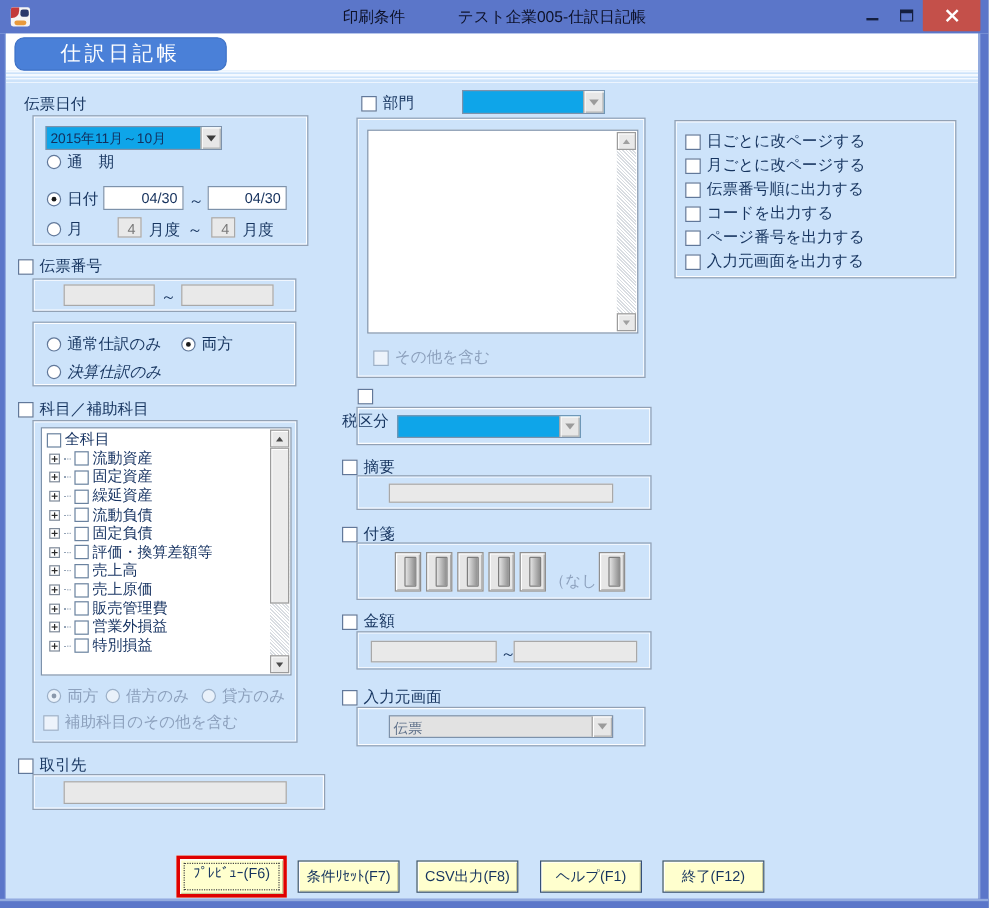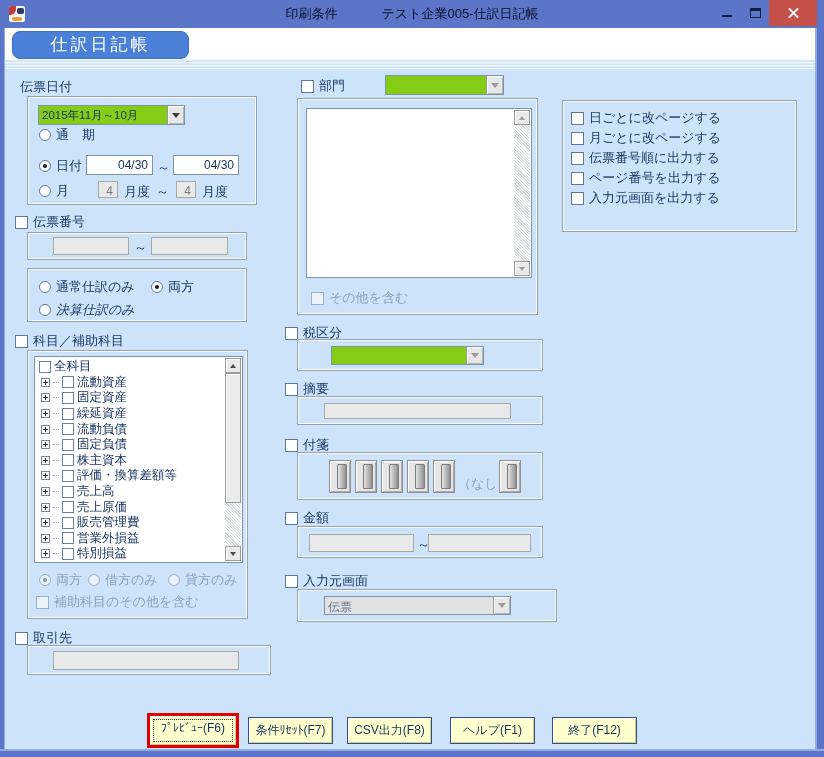--- a/index.html
+++ b/index.html
@@ -40,21 +40,21 @@
   .row { position:absolute; display:flex; align-items:center; gap:5px; }
   .cb { width:13px; height:13px; background:#fff; border:1px solid #61789a; flex:none; }
   .cb.dis { border-color:#9cb0c8; background:#edf3fb; }
   .grp { position:absolute; border:1px solid #92a1b4; box-shadow:inset 0 0 0 1px #fcfdff; }
   .radio { width:12px; height:12px; border-radius:50%; background:#fff; border:1px solid #61789a; position:relative; flex:none; }
   .radio.sel::after { content:""; position:absolute; left:3px; top:3px; width:4px; height:4px; border-radius:50%; background:#1c1c1c; }
   .radio.dis { border-color:#9cb0c8; background:#e9f1fa; }
   .radio.dis.sel::after { background:#8a98ab; }
   .fld { position:absolute; background:#fff; border:1px solid #7d92ab; font-size:12px; color:#14305c; text-align:right; padding:2px 4px 0 3px; }
   .fld.dis { background:#e9e9e9; border-color:#a8a8a8; color:#7a7a7a; }
-  .combo { position:absolute; background:#84cc16; border:1px solid #7d92ab; display:flex; }
+  .combo { position:absolute; background:#0ea5e9; border:1px solid #7d92ab; display:flex; }
   .combo .val { flex:1; font-size:12px; color:#13305e; padding:2px 1px 0 3px; white-space:nowrap; overflow:hidden; }
   .combo .drop { width:17px; background:#e7e7e7; border-left:1px solid #9b9b9b;
     box-shadow:inset 1px 1px 0 #ffffff, inset -1px -1px 0 #b3b3b3; display:flex; align-items:center; justify-content:center; flex:none; }
   .arr-dn { width:0; height:0; border-left:4px solid transparent; border-right:4px solid transparent; border-top:5px solid #3c3c3c; }
   .combo.dis .arr-dn { border-top-color:#9b9b9b; }
   .combo.dis .val { color:#5f718a; }
   .combo.gray { background:#e2e2e2; }
 
   
   .listbox { position:absolute; background:#fff; border:1px solid #7d92ab; overflow:hidden; }
@@ -229,26 +229,20 @@
           <div class="tree-row">
           <span class="expand"></span>
           <span class="dots"></span>
           <span class="tcb"></span>
           <span class="tree-lbl">固定負債</span>
         </div>
           <div class="tree-row">
           <span class="expand"></span>
           <span class="dots"></span>
           <span class="tcb"></span>
-          <span class="tree-lbl">株主資本</span>
-        </div>
-          <div class="tree-row">
-          <span class="expand"></span>
-          <span class="dots"></span>
-          <span class="tcb"></span>
           <span class="tree-lbl">評価・換算差額等</span>
         </div>
           <div class="tree-row">
           <span class="expand"></span>
           <span class="dots"></span>
           <span class="tcb"></span>
           <span class="tree-lbl">売上高</span>
         </div>
           <div class="tree-row">
           <span class="expand"></span>
@@ -333,21 +327,21 @@
             <span class="tri-dn"></span>
           </div>
       </div>
     </div>
     <div class="row" style="left:13px; top:190px;">
       <span class="cb dis"></span>
       <span class="lbl dim">その他を含む</span>
     </div>
   </div>
 
-  <div class="row" style="left:285px; top:324px;">
+  <div class="row" style="left:285px; top:324px;flex-direction:column;">
     <span class="cb"></span>
     <span class="lbl">税区分</span>
   </div>
   <div class="grp" style="left:297px; top:339px; width:246px; height:32px;">
     <div class="combo dis" style="left:33px; top:6px; width:153px; height:19px;">
       <span class="val"></span>
       <span class="drop">
           <span class="arr-dn"></span>
         </span>
     </div>
@@ -394,21 +388,21 @@
   <div class="grp" style="left:297px; top:526px; width:246px; height:32px;">
     <div class="fld dis" style="left:11px; top:7px; width:105px; height:18px;"></div>
     <span class="lbl" style="position:absolute; left:119px; top:9px;">～</span>
     <div class="fld dis" style="left:130px; top:7px; width:103px; height:18px;"></div>
   </div>
 
   <div class="row" style="left:285px; top:572px;">
     <span class="cb"></span>
     <span class="lbl">入力元画面</span>
   </div>
-  <div class="grp" style="left:297px; top:589px; width:260px; height:33px;">
+  <div class="grp" style="left:297px; top:589px; width:241px; height:33px;">
     <div class="combo dis gray" style="left:26px; top:6px; width:187px; height:19px;">
       <span class="val">伝票</span>
       <span class="drop">
           <span class="arr-dn"></span>
         </span>
     </div>
   </div>
 
   <div class="grp" style="left:562px; top:100px; width:235px; height:132px;">
     <div style="position:absolute; left:8px; top:7px;">
@@ -420,20 +414,24 @@
         <div class="row" style="position:static; height:20px;">
         <span class="cb"></span>
         <span class="lbl">月ごとに改ページする</span>
       </div>
         <div class="row" style="position:static; height:20px;">
         <span class="cb"></span>
         <span class="lbl">伝票番号順に出力する</span>
       </div>
         <div class="row" style="position:static; height:20px;">
         <span class="cb"></span>
+        <span class="lbl">コードを出力する</span>
+      </div>
+        <div class="row" style="position:static; height:20px;">
+        <span class="cb"></span>
         <span class="lbl">ページ番号を出力する</span>
       </div>
         <div class="row" style="position:static; height:20px;">
         <span class="cb"></span>
         <span class="lbl">入力元画面を出力する</span>
       </div>
       </div>
   </div>
 
   <div class="preview-box">

